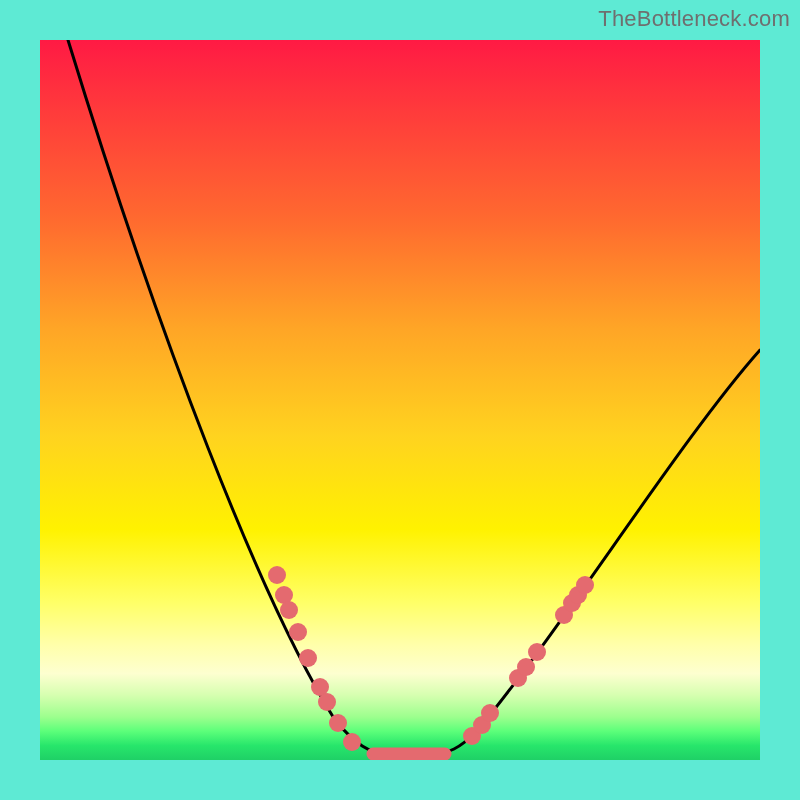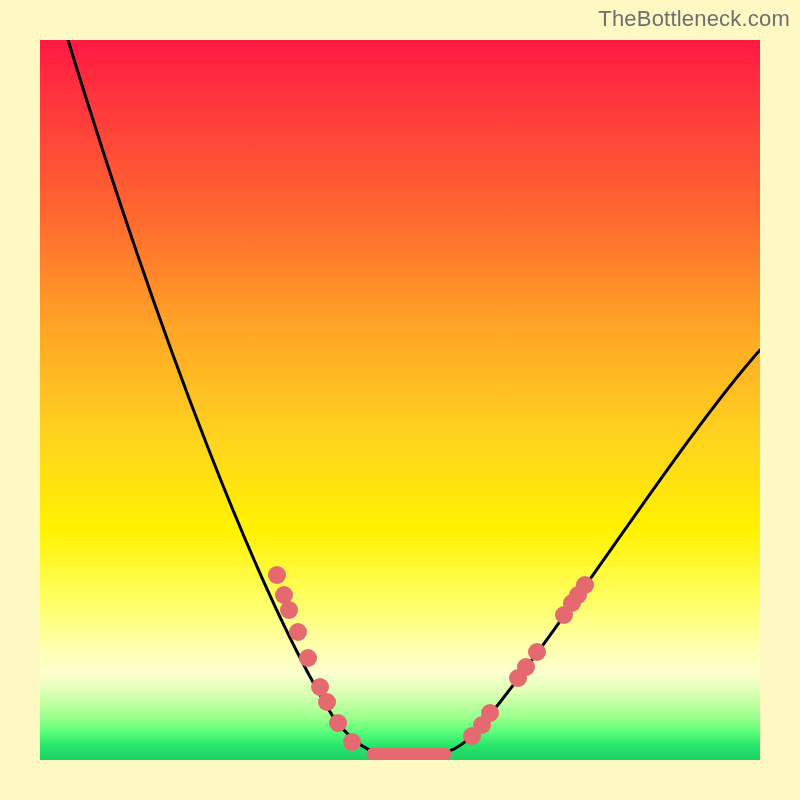--- a/index.html
+++ b/index.html
@@ -9,21 +9,21 @@
     height: 800px;
     background: #000;
     font-family: Arial, Helvetica, sans-serif;
   }
   .frame {
     position: absolute;
     left: 0;
     top: 0;
     width: 800px;
     height: 800px;
-    background: #fef9c3;
+    background: #5eead4;
   }
   .plot {
     position: absolute;
     left: 40px;
     top: 40px;
     width: 720px;
     height: 720px;
     overflow: hidden;
   }
   .gradient {

